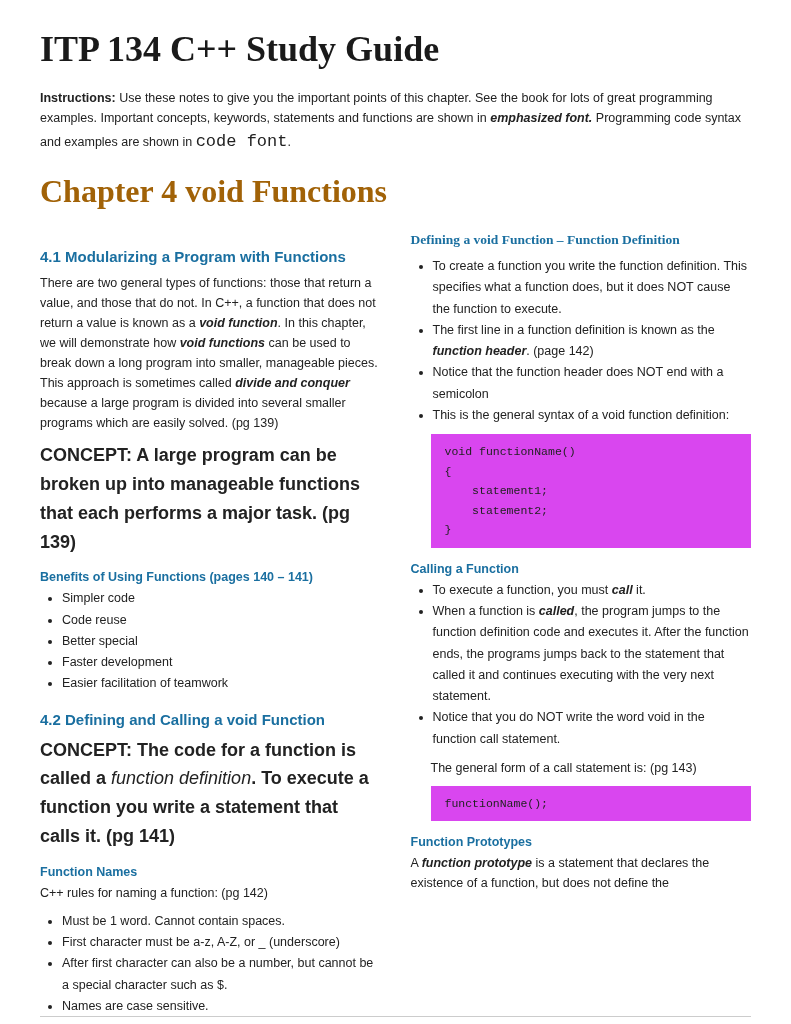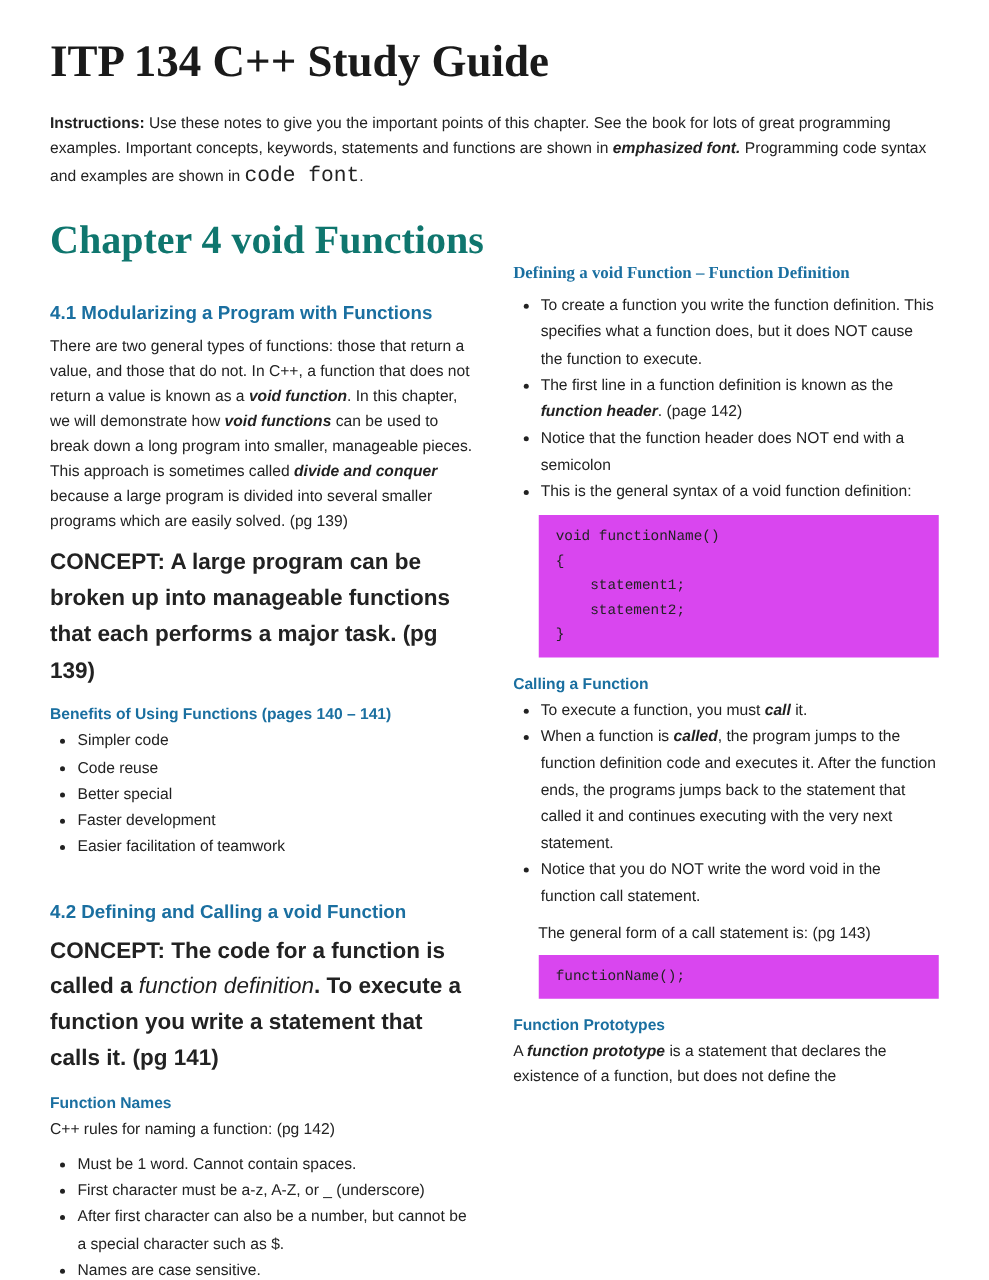--- a/index.html
+++ b/index.html
@@ -41,39 +41,40 @@
       font-style: italic;
       font-weight: bold;
     }
     .instructions code {
       font-family: 'Courier New', monospace;
       font-size: 17px;
     }
     .chapter-title {
       font-size: 32px;
       font-weight: bold;
-      color: #0f766e;
+      color: #a16207;
+      margin-bottom: 22px;
       font-family: Georgia, serif;
     }
     .two-col {
       display: flex;
       gap: 30px;
     }
     .col-left {
       flex: 1 1 48%;
     }
     .col-right {
       flex: 1 1 48%;
     }
     .section-heading {
       font-size: 15px;
       font-weight: bold;
       color: #1a6fa0;
       margin-bottom: 8px;
-      margin-top: 32px;
+      margin-top: 16px;
     }
     .section-heading-right {
       font-size: 13.5px;
       font-weight: bold;
       color: #1a6fa0;
       margin-bottom: 8px;
       margin-top: 0;
       font-family: Liberation Serif, serif;
     }
     .sub-heading {

